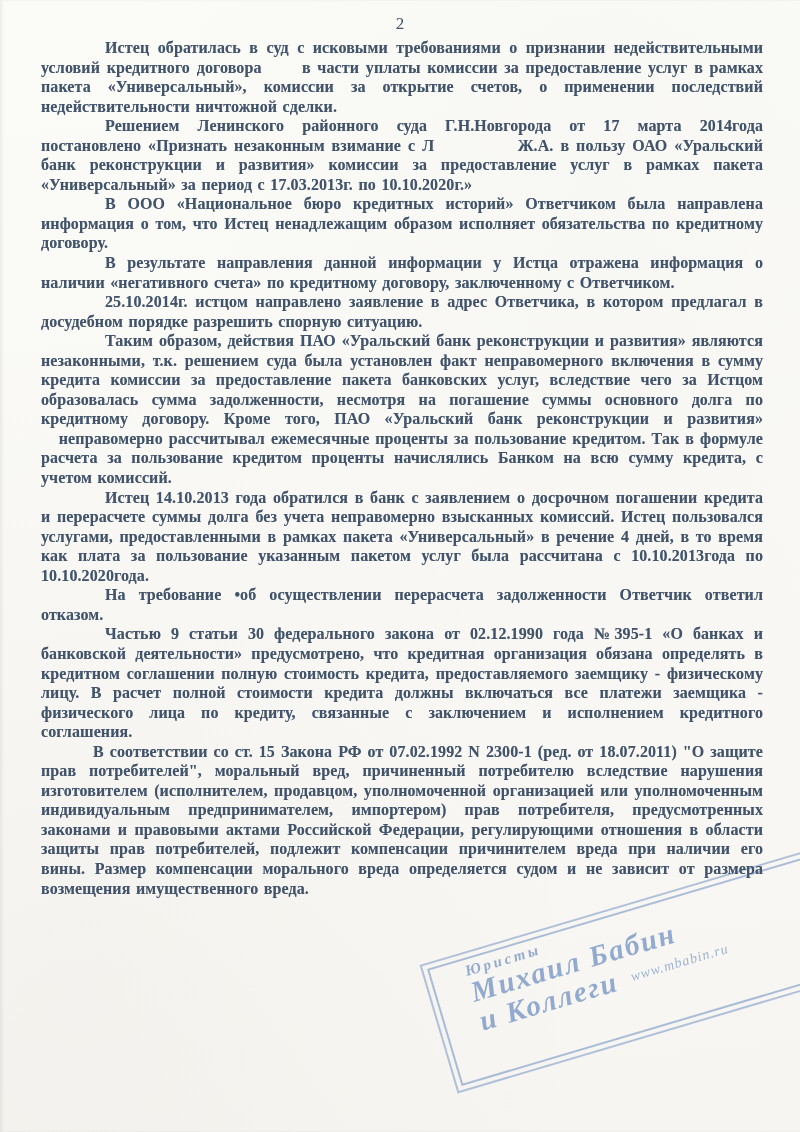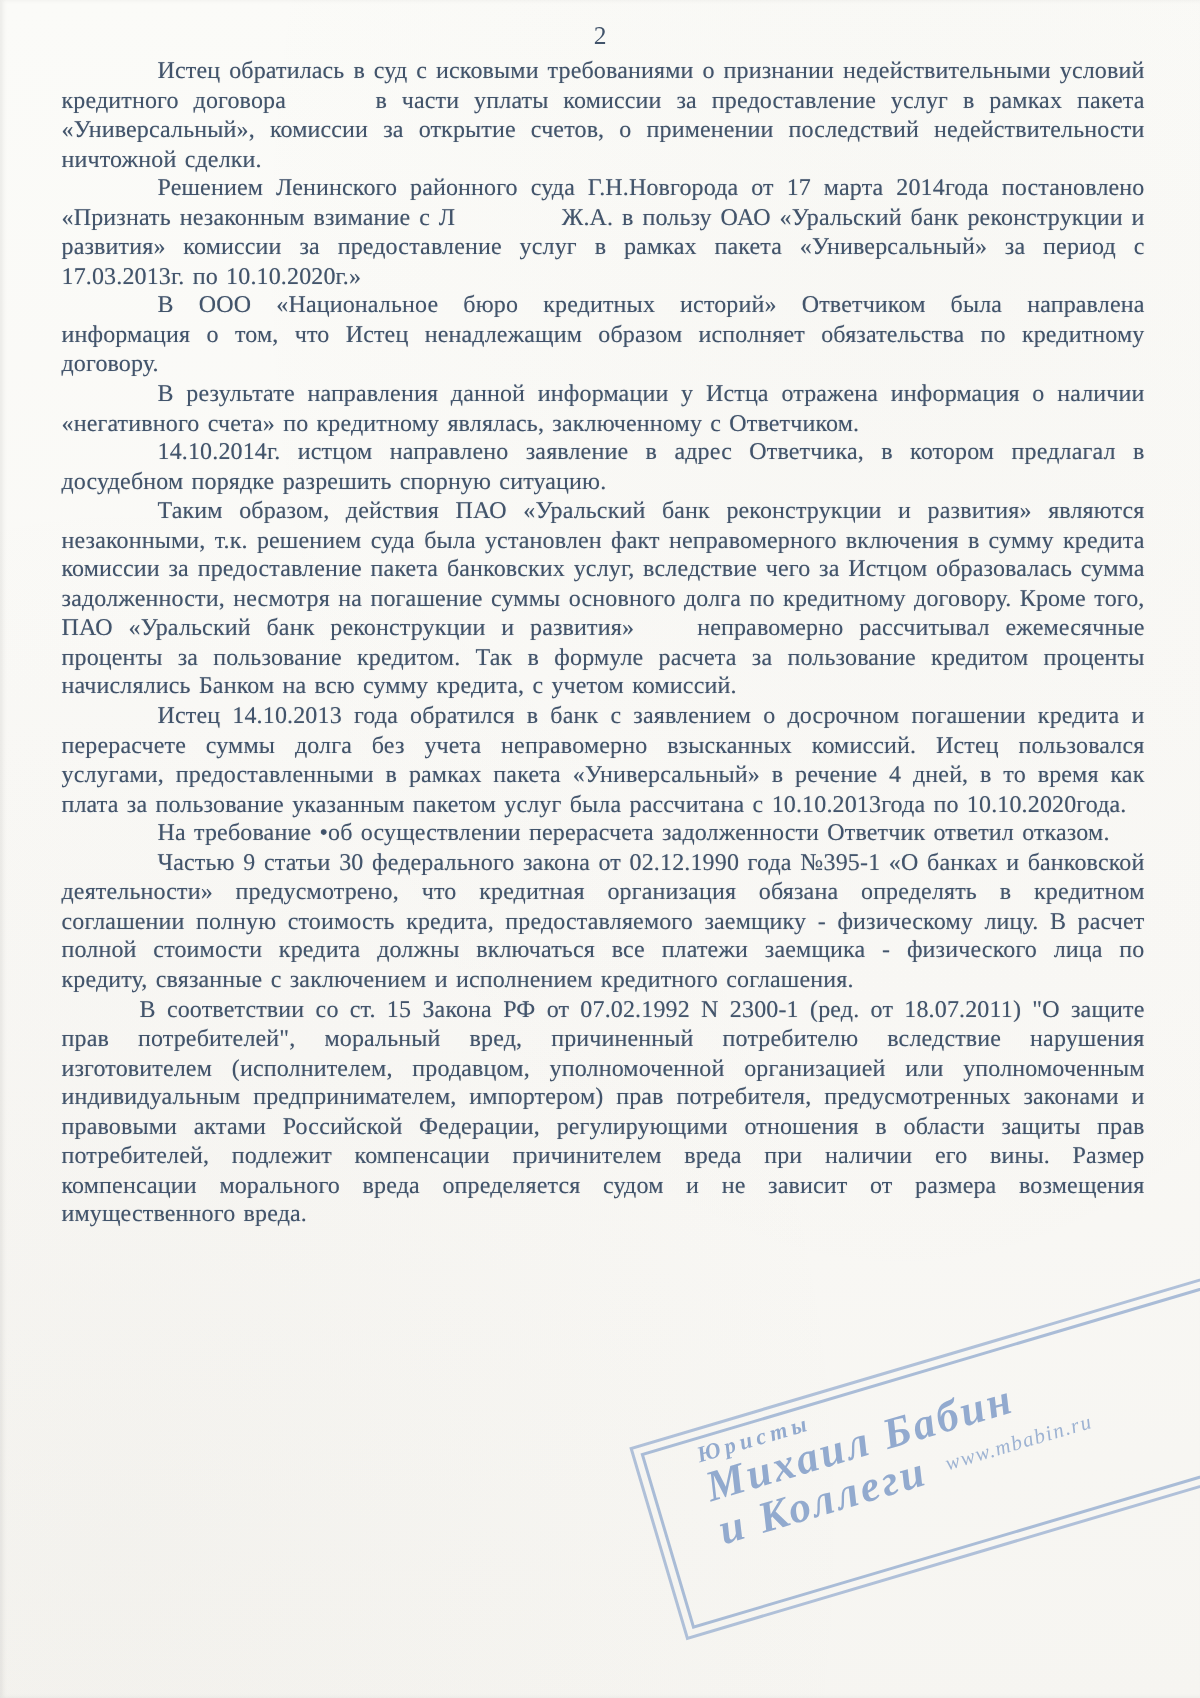--- a/index.html
+++ b/index.html
@@ -15,20 +15,21 @@
     color:#42546b;
     box-shadow: inset 2px 0 3px rgba(60,60,60,0.08);
   }
   .page-number{
     position:absolute;top:14px;left:0;right:0;
     text-align:center;font-size:17px;
   }
   .body-text{
     position:absolute;left:41px;right:37px;top:38px;
     z-index:2;
+    font-weight:bold;
   }
   .para{
     margin:0;
     text-align:justify;
     text-indent:64px;
     font-size:16px;
     line-height:19.55px;
     letter-spacing:0.1px;
     word-spacing:1.4px;
     text-shadow:0 0 0.6px rgba(66,84,107,0.45);
@@ -80,22 +81,22 @@
     <div class="stamp-row">
       <span class="stamp-b">и Коллеги</span>
       <span class="stamp-url">www.mbabin.ru</span>
     </div>
   </div>
 
   <div class="body-text">
     <p class="para">Истец обратилась в суд с исковыми требованиями о признании недействительными условий кредитного договора &nbsp;&nbsp;&nbsp;&nbsp;&nbsp;в части уплаты комиссии за предоставление услуг в рамках пакета «Универсальный», комиссии за открытие счетов, о применении последствий недействительности ничтожной сделки.</p>
     <p class="para">Решением Ленинского районного суда Г.Н.Новгорода от 17 марта 2014года постановлено «Признать незаконным взимание с Л&nbsp;&nbsp;&nbsp;&nbsp;&nbsp;&nbsp;&nbsp;&nbsp;&nbsp;&nbsp;&nbsp; Ж.А. в пользу ОАО «Уральский банк реконструкции и развития» комиссии за предоставление услуг в рамках пакета «Универсальный» за период с 17.03.2013г. по 10.10.2020г.»</p>
     <p class="para">В ООО «Национальное бюро кредитных историй» Ответчиком была направлена информация о том, что Истец ненадлежащим образом исполняет обязательства по кредитному договору.</p>
-    <p class="para">В результате направления данной информации у Истца отражена информация о наличии «негативного счета» по кредитному являлась, заключенному с Ответчиком.</p>
-    <p class="para">14.10.2014г. истцом направлено заявление в адрес Ответчика, в котором предлагал в досудебном порядке разрешить спорную ситуацию.</p>
+    <p class="para">В результате направления данной информации у Истца отражена информация о наличии «негативного счета» по кредитному договору, заключенному с Ответчиком.</p>
+    <p class="para">25.10.2014г. истцом направлено заявление в адрес Ответчика, в котором предлагал в досудебном порядке разрешить спорную ситуацию.</p>
     <p class="para">Таким образом, действия ПАО «Уральский банк реконструкции и развития» являются незаконными, т.к. решением суда была установлен факт неправомерного включения в сумму кредита комиссии за предоставление пакета банковских услуг, вследствие чего за Истцом образовалась сумма задолженности, несмотря на погашение суммы основного долга по кредитному договору. Кроме того, ПАО «Уральский банк реконструкции и развития» &nbsp;&nbsp;&nbsp;неправомерно рассчитывал ежемесячные проценты за пользование кредитом. Так в формуле расчета за пользование кредитом проценты начислялись Банком на всю сумму кредита, с учетом комиссий.</p>
     <p class="para">Истец 14.10.2013 года обратился в банк с заявлением о досрочном погашении кредита и перерасчете суммы долга без учета неправомерно взысканных комиссий. Истец пользовался услугами, предоставленными в рамках пакета «Универсальный» в речение 4 дней, в то время как плата за пользование указанным пакетом услуг была рассчитана с 10.10.2013года по 10.10.2020года.</p>
     <p class="para">На требование&nbsp;•об осуществлении перерасчета задолженности Ответчик ответил отказом.</p>
     <p class="para">Частью 9 статьи 30 федерального закона от 02.12.1990 года №395-1 «О банках и банковской деятельности» предусмотрено, что кредитная организация обязана определять в кредитном соглашении полную стоимость кредита, предоставляемого заемщику - физическому лицу. В расчет полной стоимости кредита должны включаться все платежи заемщика - физического лица по кредиту, связанные с заключением и исполнением кредитного соглашения.</p>
     <p class="para small-indent">В соответствии со ст. 15 Закона РФ от 07.02.1992 N 2300-1 (ред. от 18.07.2011) "О защите прав потребителей", моральный вред, причиненный потребителю вследствие нарушения изготовителем (исполнителем, продавцом, уполномоченной организацией или уполномоченным индивидуальным предпринимателем, импортером) прав потребителя, предусмотренных законами и правовыми актами Российской Федерации, регулирующими отношения в области защиты прав потребителей, подлежит компенсации причинителем вреда при наличии его вины. Размер компенсации морального вреда определяется судом и не зависит от размера возмещения имущественного вреда.</p>
   </div>
 
 </div>
 
 </body></html>

